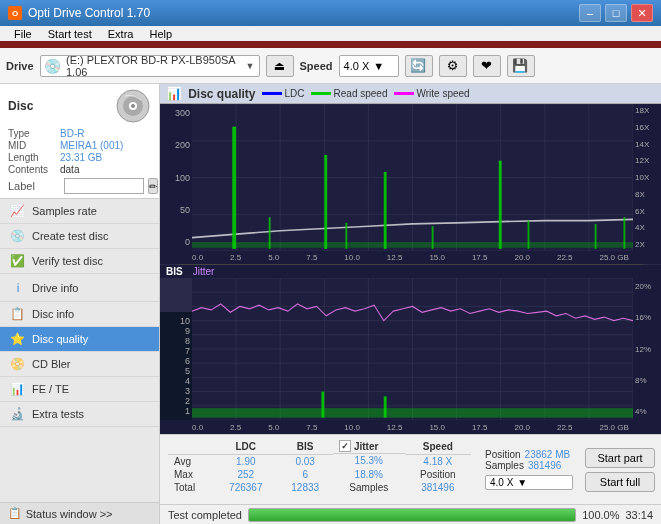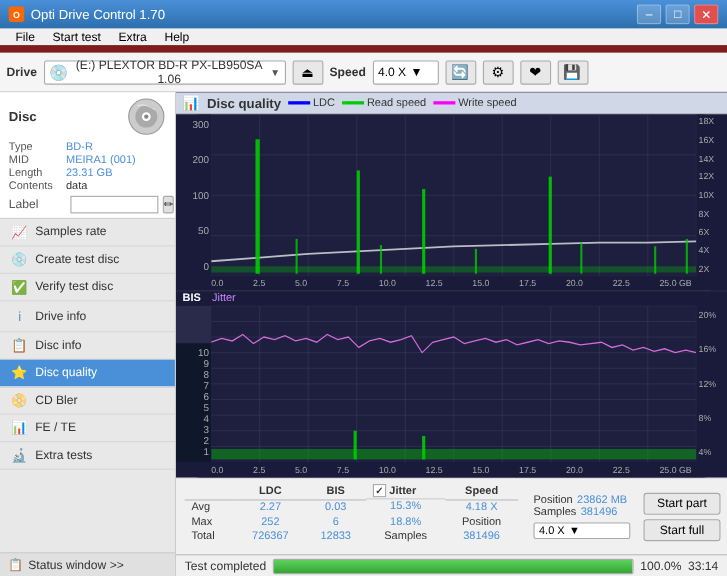--- a/index.html
+++ b/index.html
@@ -35,21 +35,20 @@
 
     
     .toolbar {
       background: #f5f5f5;
       border-bottom: 1px solid #ccc;
       display: flex;
       align-items: center;
       padding: 3px 6px;
       gap: 6px;
       height: 36px;
-      text-align: center;
     }
     .toolbar-label { font-weight: bold; font-size: 11px; color: #333; }
     .drive-select {
       background: white;
       border: 1px solid #aaa;
       border-radius: 2px;
       padding: 2px 4px;
       font-size: 11px;
       height: 22px;
       display: flex;
@@ -593,21 +592,21 @@
               <th style="display:flex; align-items:center; gap:3px; white-space:nowrap;">
                 <div class="checkbox">✓</div>
                 <span>Jitter</span>
               </th>
               <th>Speed</th>
             </tr>
           </thead>
           <tbody>
             <tr>
               <td class="label">Avg</td>
-              <td>2.27</td>
+              <td>1.90</td>
               <td>0.03</td>
               <td>15.3%</td>
               <td>4.18 X</td>
             </tr>
             <tr>
               <td class="label">Max</td>
               <td>252</td>
               <td>6</td>
               <td>18.8%</td>
               <td style="color:#333; font-size:10px;">Position</td>

